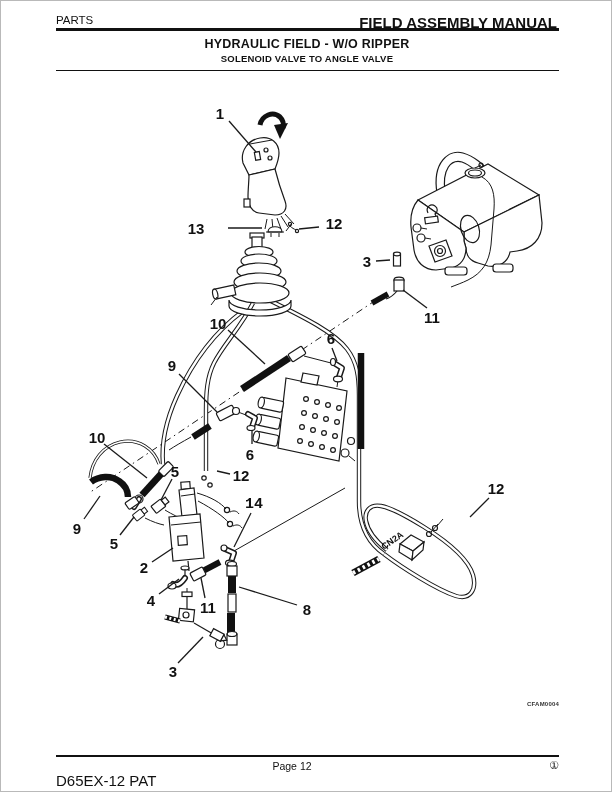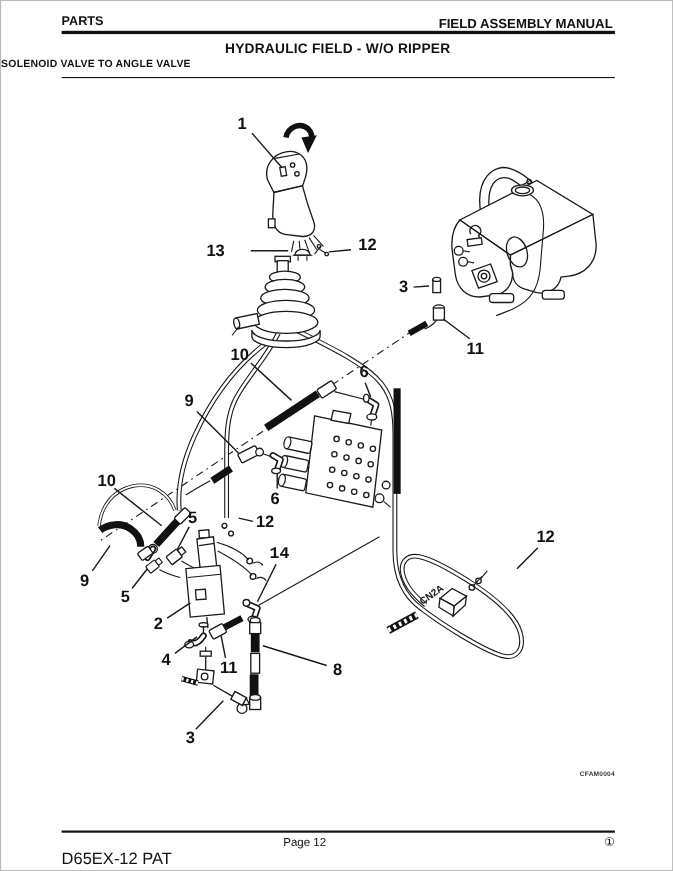--- a/index.html
+++ b/index.html
@@ -1,28 +1,28 @@
 <!DOCTYPE html>
 <html><head>
 <meta charset="utf-8">
 <style>
   html,body{margin:0;padding:0;background:#fff;}
   .page{position:relative;width:612px;height:792px;background:#fff;overflow:hidden;
         box-sizing:border-box;border:1px solid #b9b9b9;
         font-family:"Liberation Sans",sans-serif;color:#111;}
-  .hdr-left{position:absolute;left:55px;top:13px;font-size:11.5px;font-weight:bold;}
-  .hdr-right{position:absolute;right:54px;top:13px;font-size:12px;font-weight:bold;}
+  .hdr-left{position:absolute;left:55px;top:13px;font-size:11.5px;font-weight:normal;}
+  .hdr-right{position:absolute;right:54px;top:13px;font-size:15px;font-weight:bold;}
   .rule-thick{position:absolute;left:55px;width:503px;height:2.6px;background:#111;}
   .rule-thin{position:absolute;left:55px;width:503px;height:1.3px;background:#111;}
   .title-main{position:absolute;left:0;top:36px;width:612px;text-align:center;
               font-size:12.5px;font-weight:bold;letter-spacing:.2px;}
-  .title-sub{position:absolute;left:0;top:52px;width:612px;
+  .title-sub{position:absolute;left:0;top:52px;width:612px;text-align:center;
              font-size:9.5px;font-weight:bold;letter-spacing:.2px;}
   .ftr-left{position:absolute;left:55px;top:759px;font-size:15px;margin-top:12px;}
-  .ftr-center{position:absolute;left:0;top:759px;width:552px;text-align:center;font-size:10.5px;}
+  .ftr-center{position:absolute;left:15px;top:759px;width:552px;text-align:center;font-size:10.5px;}
   .ftr-right{position:absolute;right:52px;top:758px;font-size:11px;}
   .art{position:absolute;left:0;top:0;width:612px;height:792px;}
   .callout-layer{position:absolute;left:0;top:0;width:612px;height:792px;pointer-events:none;}
   .callout{position:absolute;transform:translate(-50%,-50%);
            font-size:15px;font-weight:bold;color:#111;line-height:1;}
   .figure-code{position:absolute;left:500px;top:700px;width:58px;text-align:right;
                font-size:6px;font-weight:bold;color:#333;letter-spacing:.2px;}
   
   .ln{stroke:#1a1a1a;stroke-width:1.3;fill:none;}
   .thin{stroke:#1a1a1a;stroke-width:1;fill:none;}

